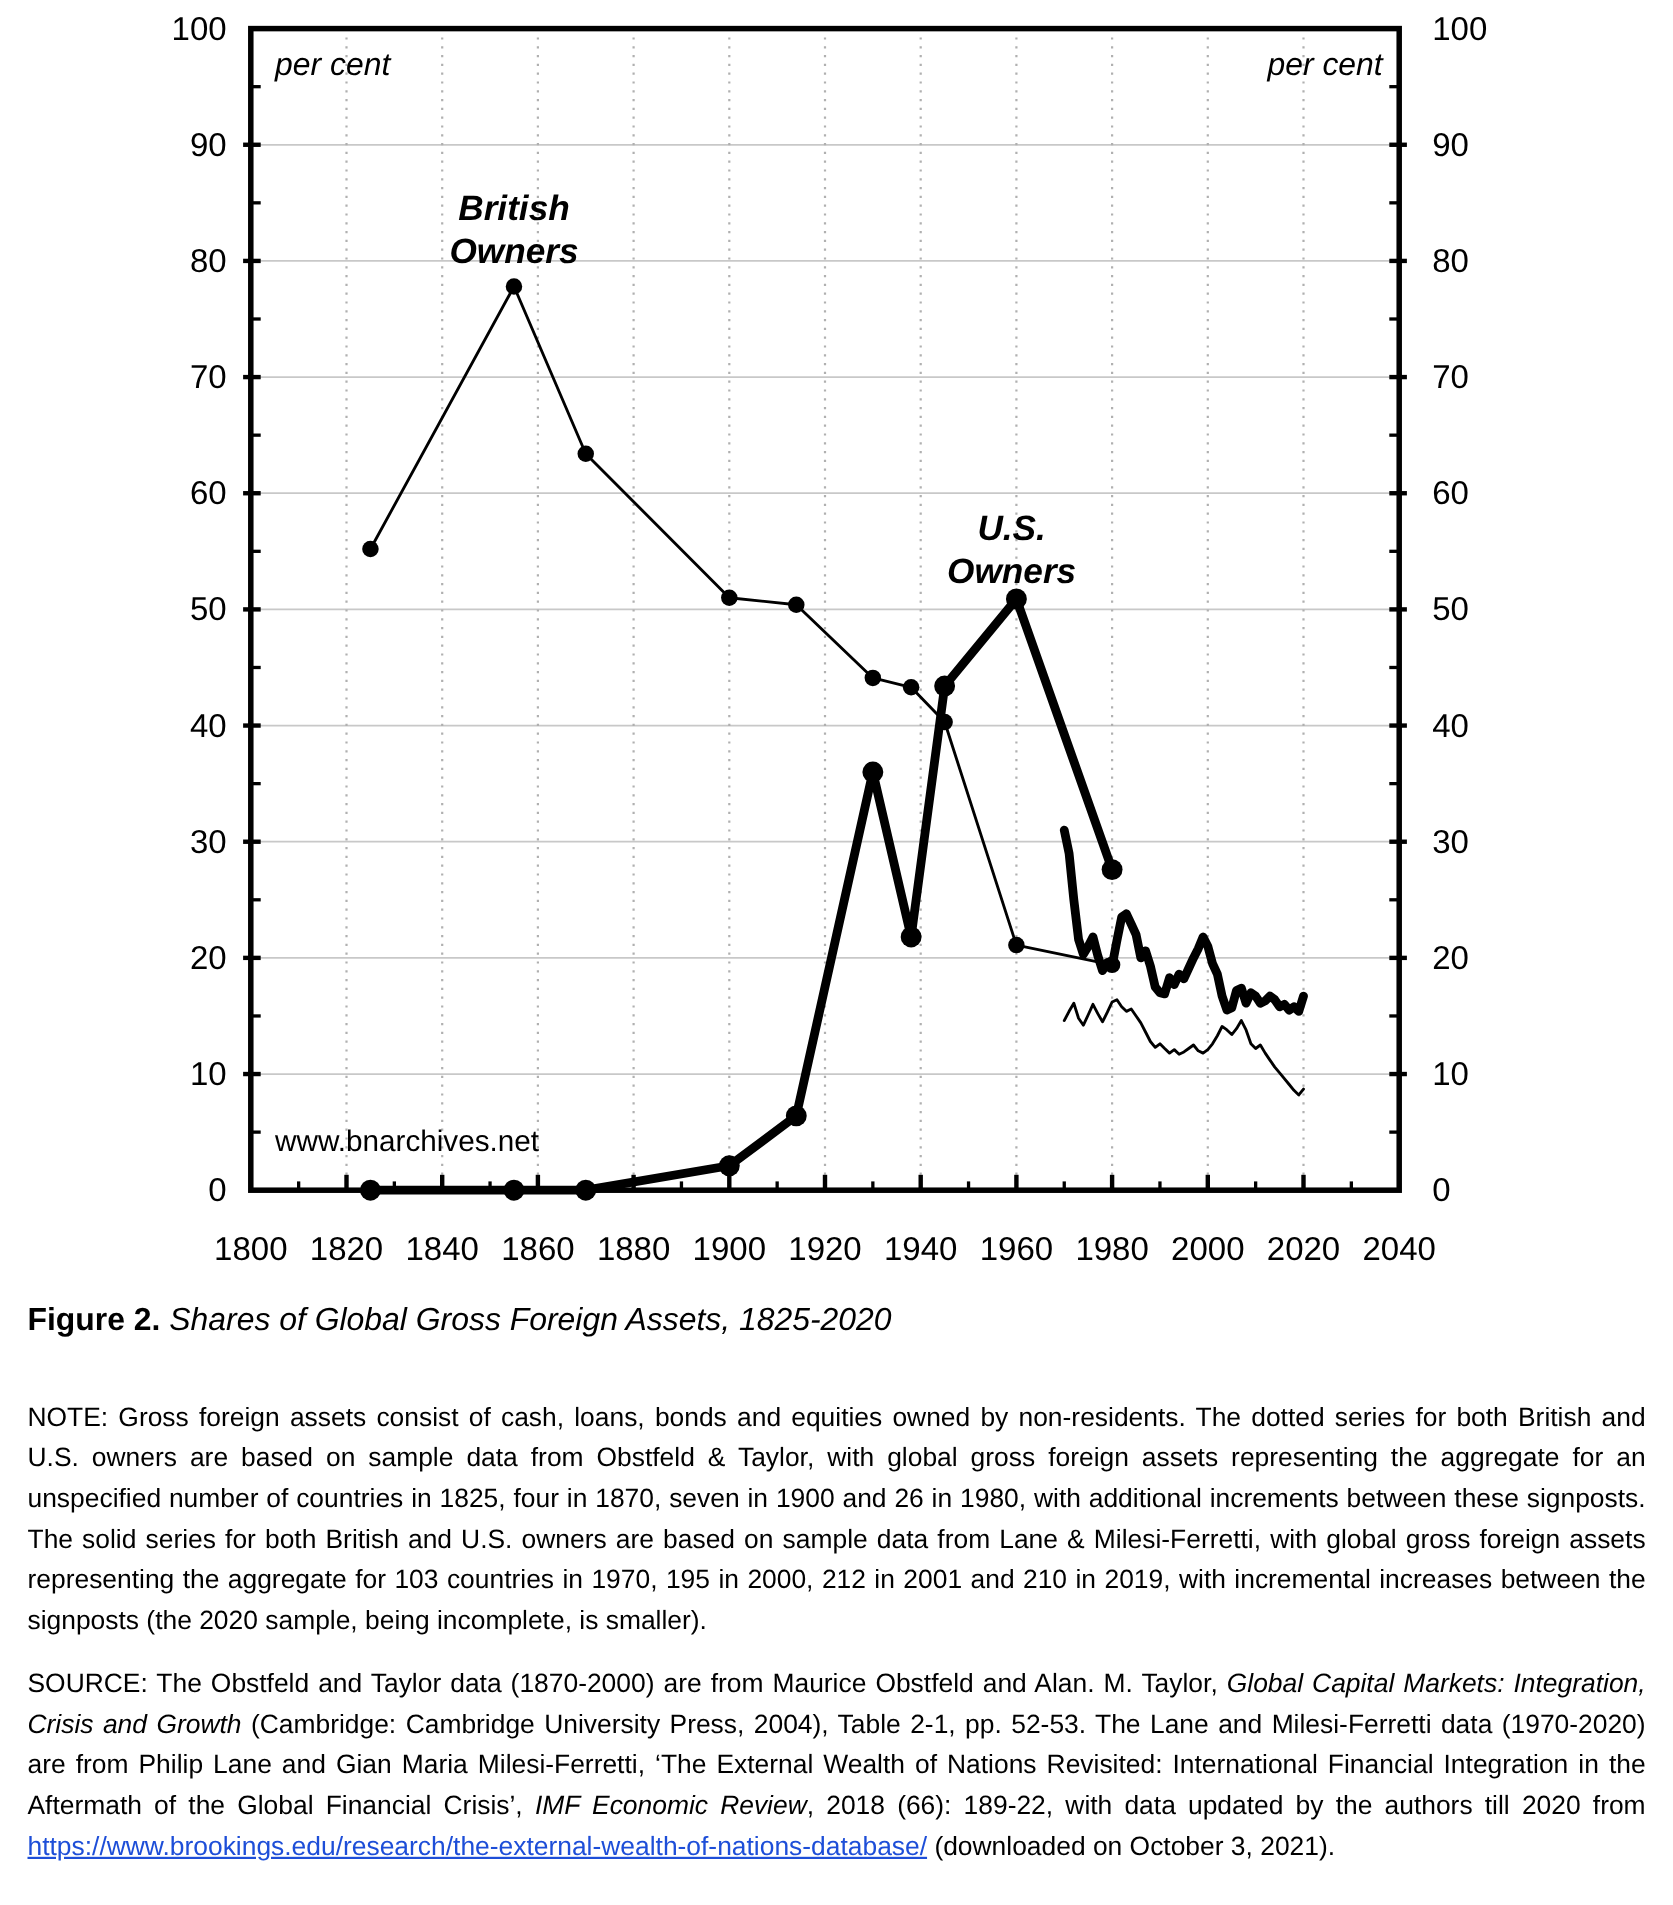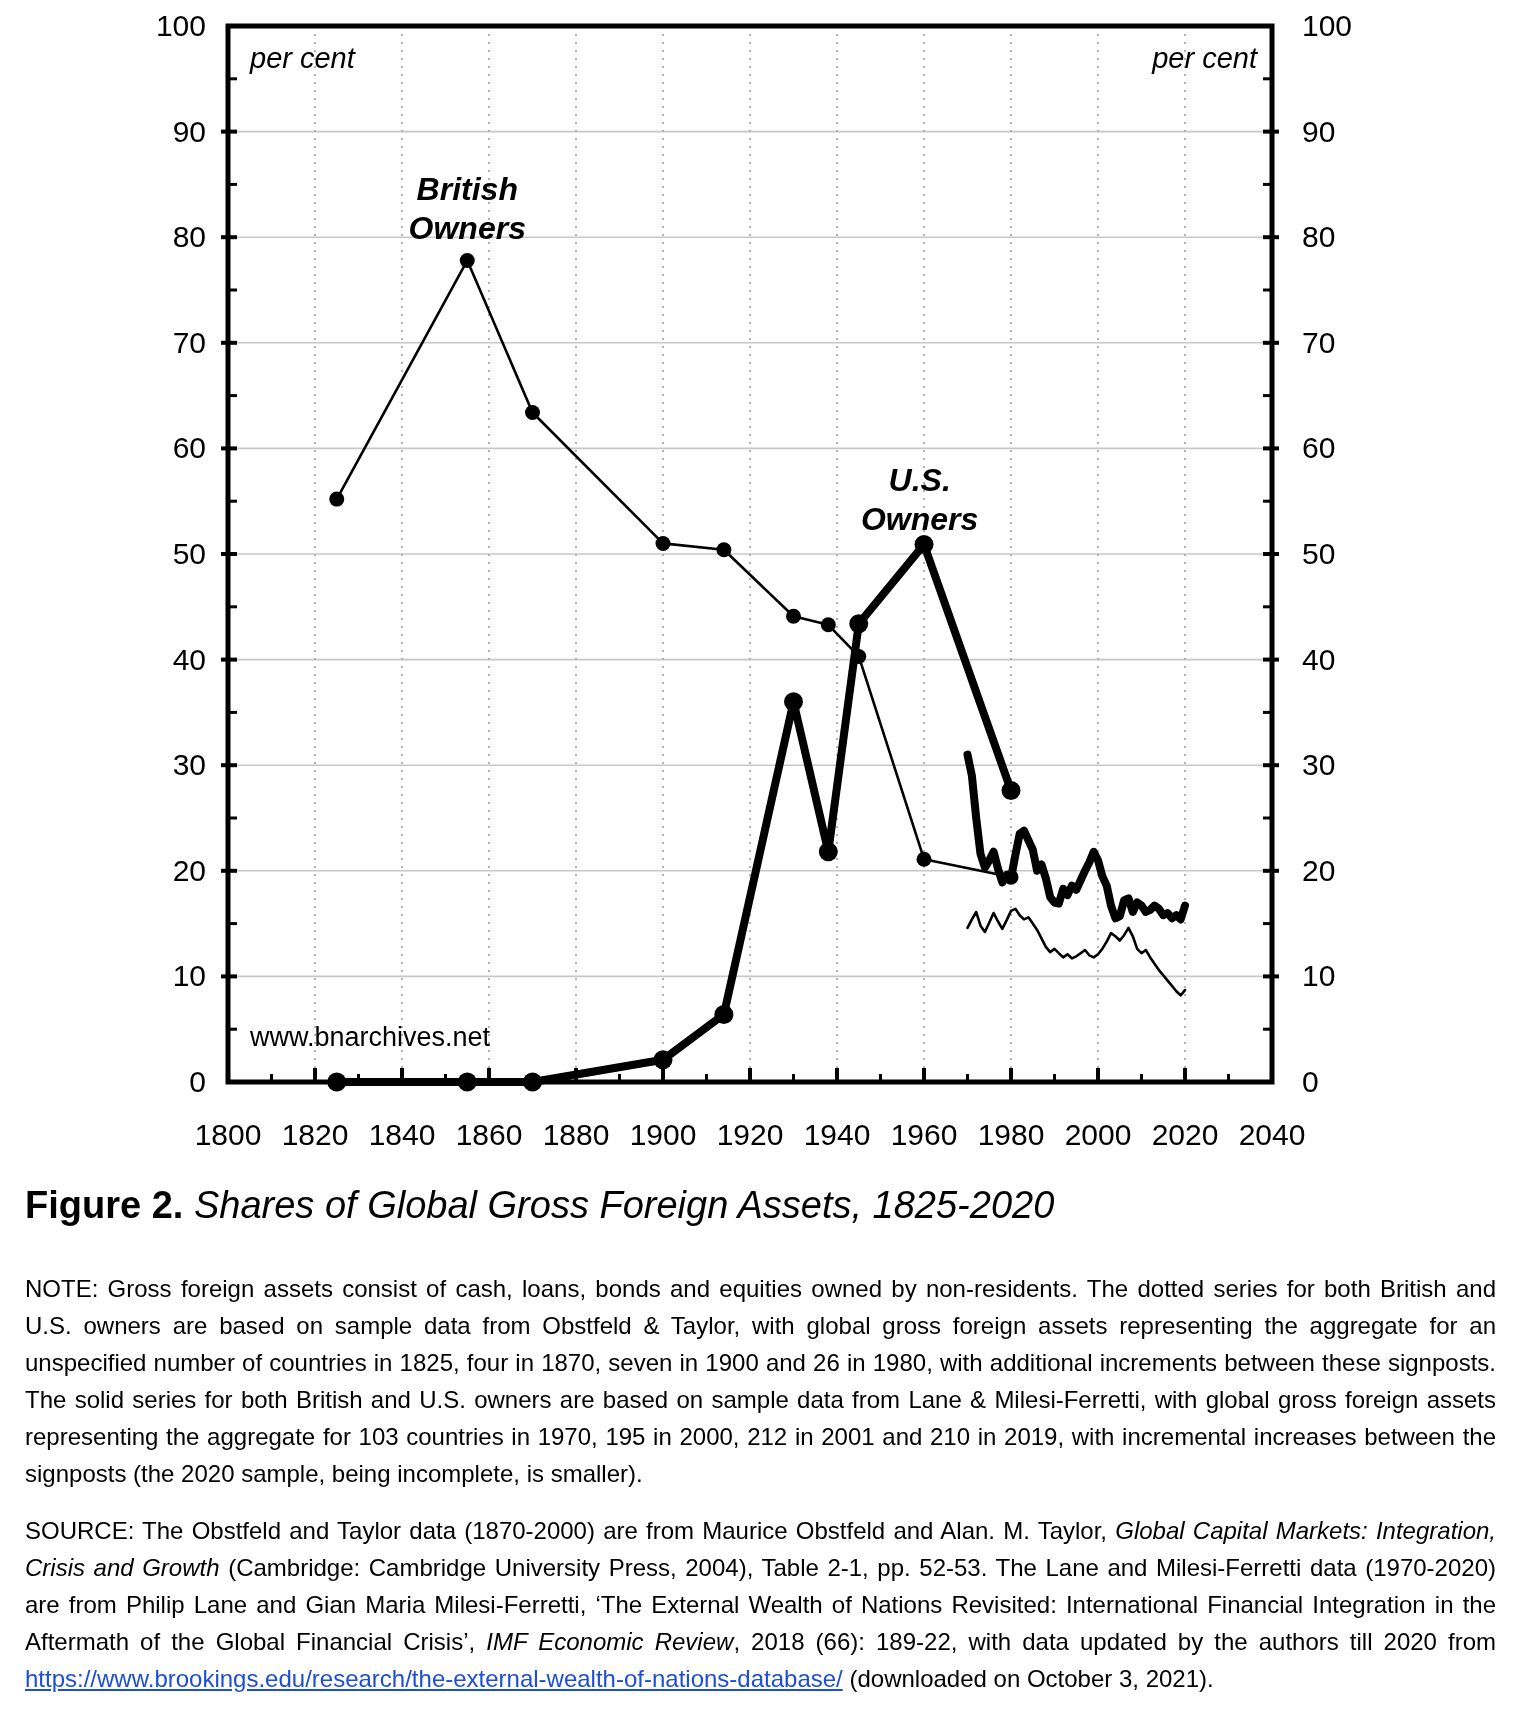--- a/index.html
+++ b/index.html
@@ -4,21 +4,21 @@
 <style>
   html,body{margin:0;padding:0;background:#ffffff;}
   body{width:1521px;height:1732px;font-family:"Liberation Sans",sans-serif;color:#000;}
   .page{position:relative;width:1521px;height:1732px;overflow:hidden;background:#fff;}
   #chart{position:absolute;left:0;top:0;}
   svg text{font-family:"Liberation Sans",sans-serif;fill:#000;}
   .tick-label{font-size:30px;}
   .unit-label{font-size:29px;font-style:italic;}
   .watermark{font-size:27px;}
   .annotation{font-size:32px;font-weight:bold;font-style:italic;}
-  .caption{position:absolute;left:25px;top:1184px;width:1471px;font-size:38px;}
+  .caption{position:absolute;left:25px;top:1184px;width:1471px;font-size:29px;}
   .caption .bold{font-weight:bold;}
   .caption .italic{font-style:italic;}
   .textblock{position:absolute;left:25px;width:1471px;font-size:24px;line-height:37px;text-align:justify;}
   .note{top:1270px;}
   .source{top:1512px;}
   .textblock .italic{font-style:italic;}
   a.link{color:#1d4ed8;text-decoration:underline;cursor:pointer;}
 </style>
 </head>
 <body>

